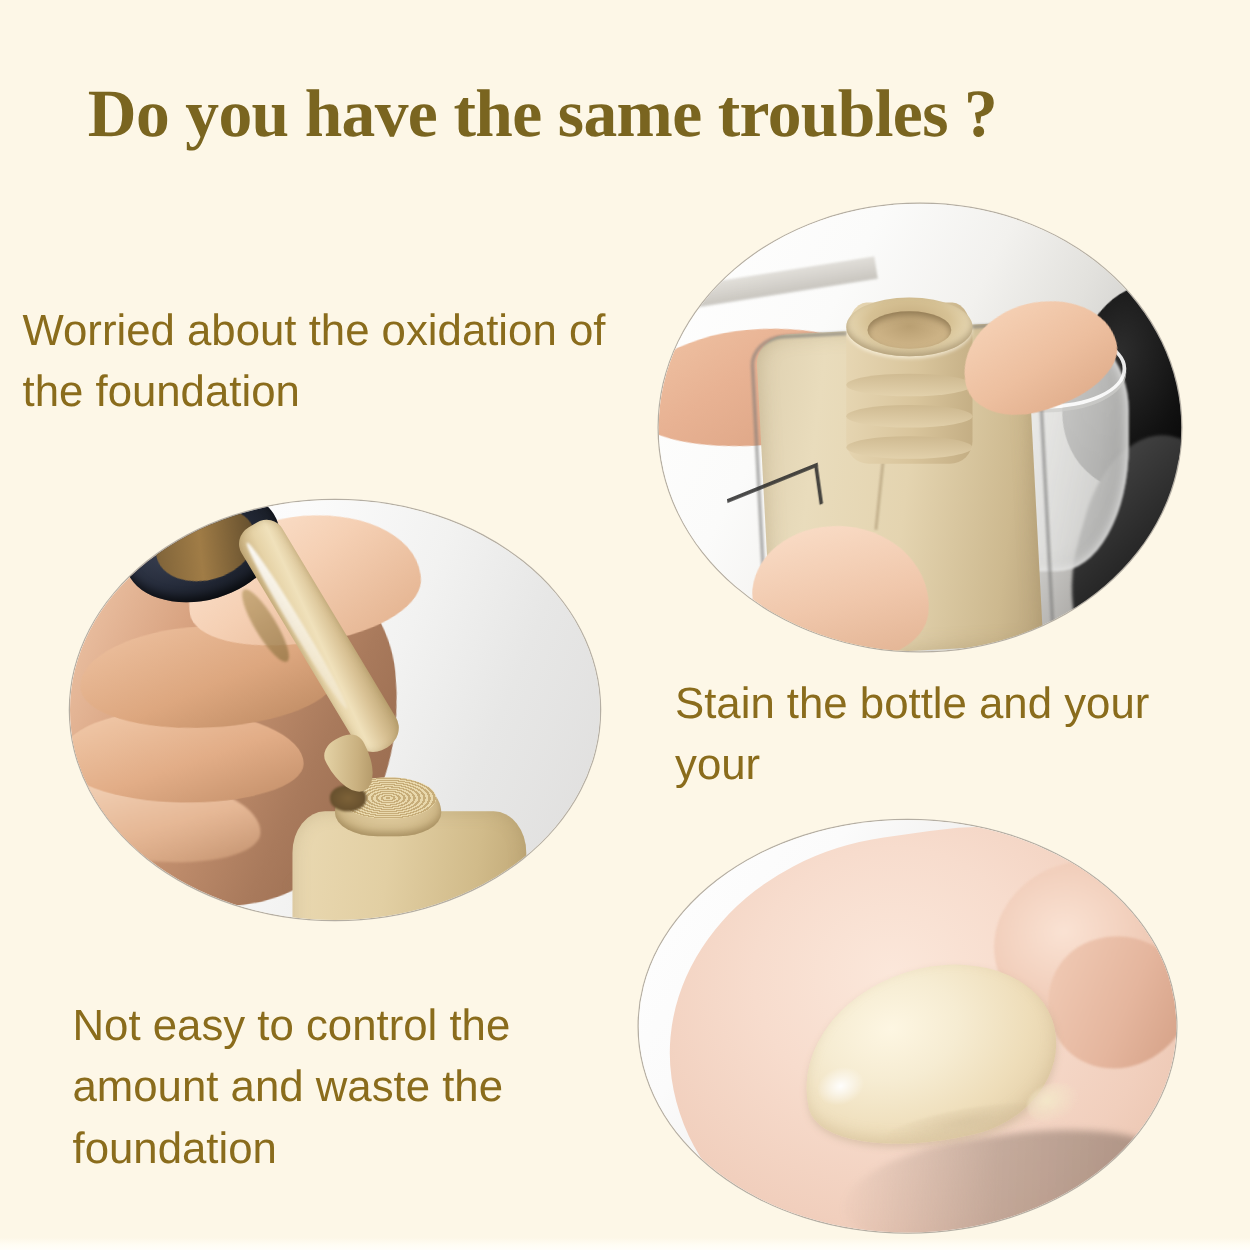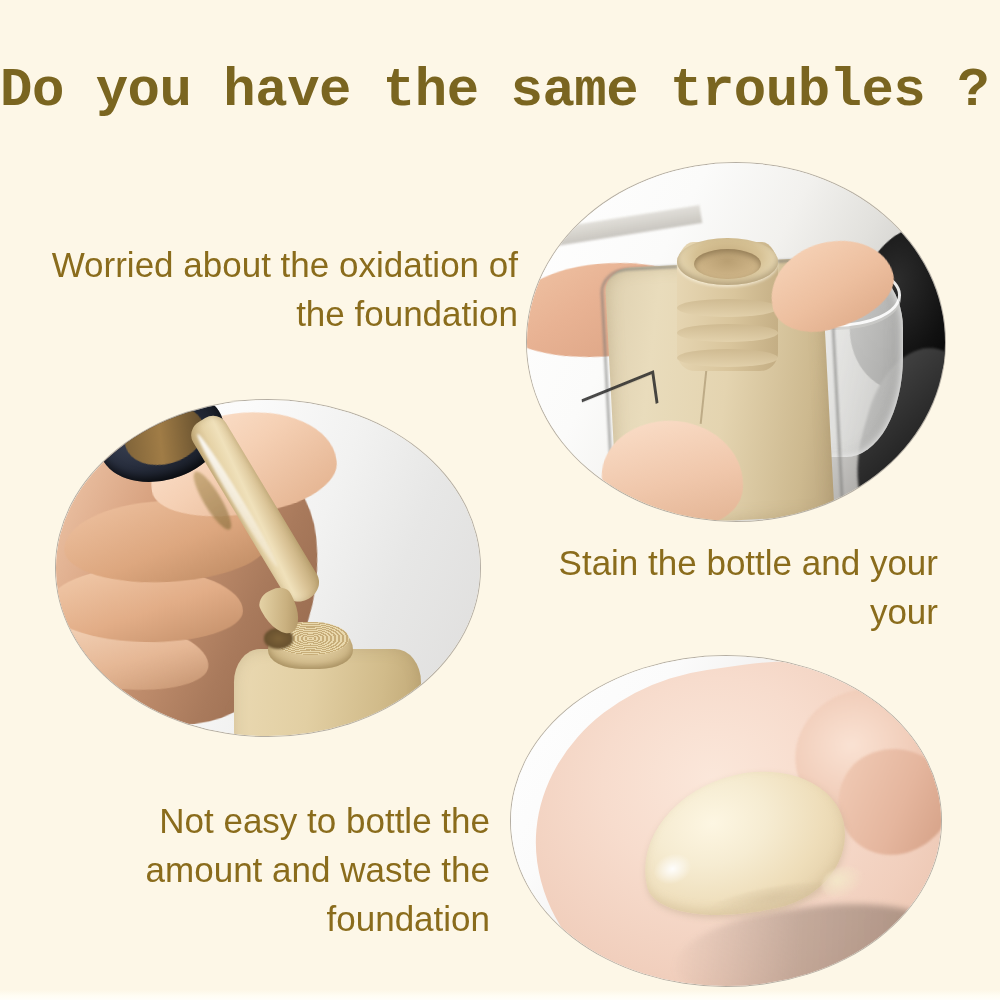--- a/index.html
+++ b/index.html
@@ -35,30 +35,30 @@
     left: 0;
     top: 58px;
     width: 868px;
     text-align: center;
     font-size: 54px;
     line-height: 66px;
     letter-spacing: -0.5px;
     color: #7a6520;
     font-weight: 600;
     white-space: nowrap;
-    font-family: Liberation Mono, monospace;
+    font-family: Liberation Serif, serif;
   }
 
   
   .caption {
     position: absolute;
     color: #8a6c1c;
     font-size: 35px;
     line-height: 49px;
-    text-align: right;
+    text-align: left;
     font-weight: 400;
     font-family: "Liberation Sans", sans-serif;
   }
   .caption-oxidation { left: 18px;  top: 240px; width: 500px; }
   .caption-stain     { left: 540px; top: 538px; width: 398px; }
   .caption-control   { left: 58px;  top: 796px; width: 432px; }
 
   
   .photo {
     position: absolute;
@@ -439,16 +439,16 @@
       <div class="pb-knuckle"></div>
       <div class="pb-thumb"></div>
       <div class="pb-wrist-shadow"></div>
       <div class="pb-blob"></div>
       <div class="pb-blob-edge"></div>
       <div class="pb-blob-gloss"></div>
       <div class="pb-smear"></div>
     </div>
   </div>
 
-  <div class="caption caption-control">Not easy to bottle the amount and waste the foundation</div>
+  <div class="caption caption-control">Not easy to control the amount and waste the foundation</div>
 
   <div class="bottom-strip"></div>
 </div>
 
 </body></html>

